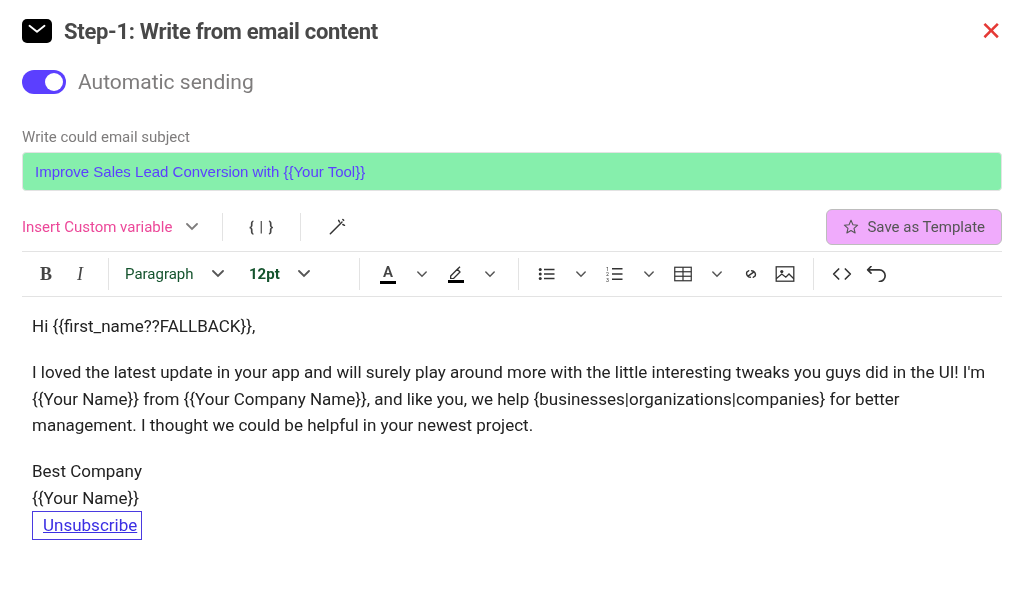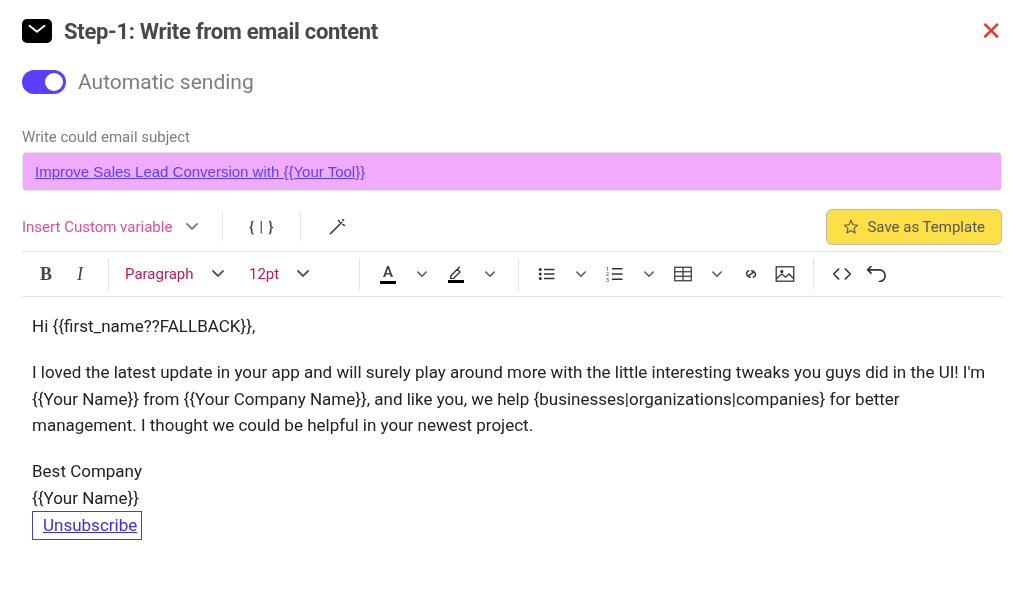--- a/index.html
+++ b/index.html
@@ -77,23 +77,22 @@
       color: #7e7c7c;
       margin-bottom: 6px;
     }
     .subject-input {
       width: 100%;
       border: 1px solid #e3e3e3;
       border-radius: 4px;
       padding: 10px 12px;
       font-size: 15px;
       color: #5B3FFF;
-      background: #f0abfc;
+      background: #86efac;
       margin-bottom: 18px;
-      text-decoration: underline;
     }
     .toolbar-row1 {
       display: flex;
       align-items: center;
       justify-content: space-between;
       margin-bottom: 6px;
     }
     .toolbar-row1-left {
       display: flex;
       align-items: center;
@@ -133,21 +132,21 @@
     .save-template-btn {
       display: flex;
       align-items: center;
       gap: 8px;
       border: 1px solid #bdbdbd;
       border-radius: 6px;
       padding: 8px 16px;
       font-size: 15px;
       color: #555;
       cursor: pointer;
-      background: #fde047;
+      background: #f0abfc;
     }
     .toolbar-row2 {
       display: flex;
       align-items: center;
       border-top: 1px solid #e3e3e3;
       border-bottom: 1px solid #e3e3e3;
       padding: 6px 4px;
       gap: 4px;
       margin-bottom: 16px;
     }
@@ -173,26 +172,26 @@
       color: #444;
       border-radius: 3px;
     }
     .tb-btn.bold { font-weight: 800; font-size: 18px; font-family: Georgia, serif; }
     .tb-btn.italic { font-style: italic; font-size: 18px; font-family: Georgia, serif; }
     .tb-select {
       display: flex;
       align-items: center;
       gap: 18px;
       font-size: 15px;
-      color: #be185d;
+      color: #14532d;
       cursor: pointer;
       padding: 4px 8px;
     }
     .tb-select.paragraph { min-width: 120px; }
-    .tb-select.fontsize { min-width: 110px; }
+    .tb-select.fontsize { min-width: 110px; font-weight: bold; }
     .text-color-btn, .bg-color-btn {
       display: flex;
       align-items: center;
       gap: 4px;
     }
     .color-underline {
       display: flex;
       flex-direction: column;
       align-items: center;
       line-height: 1;

